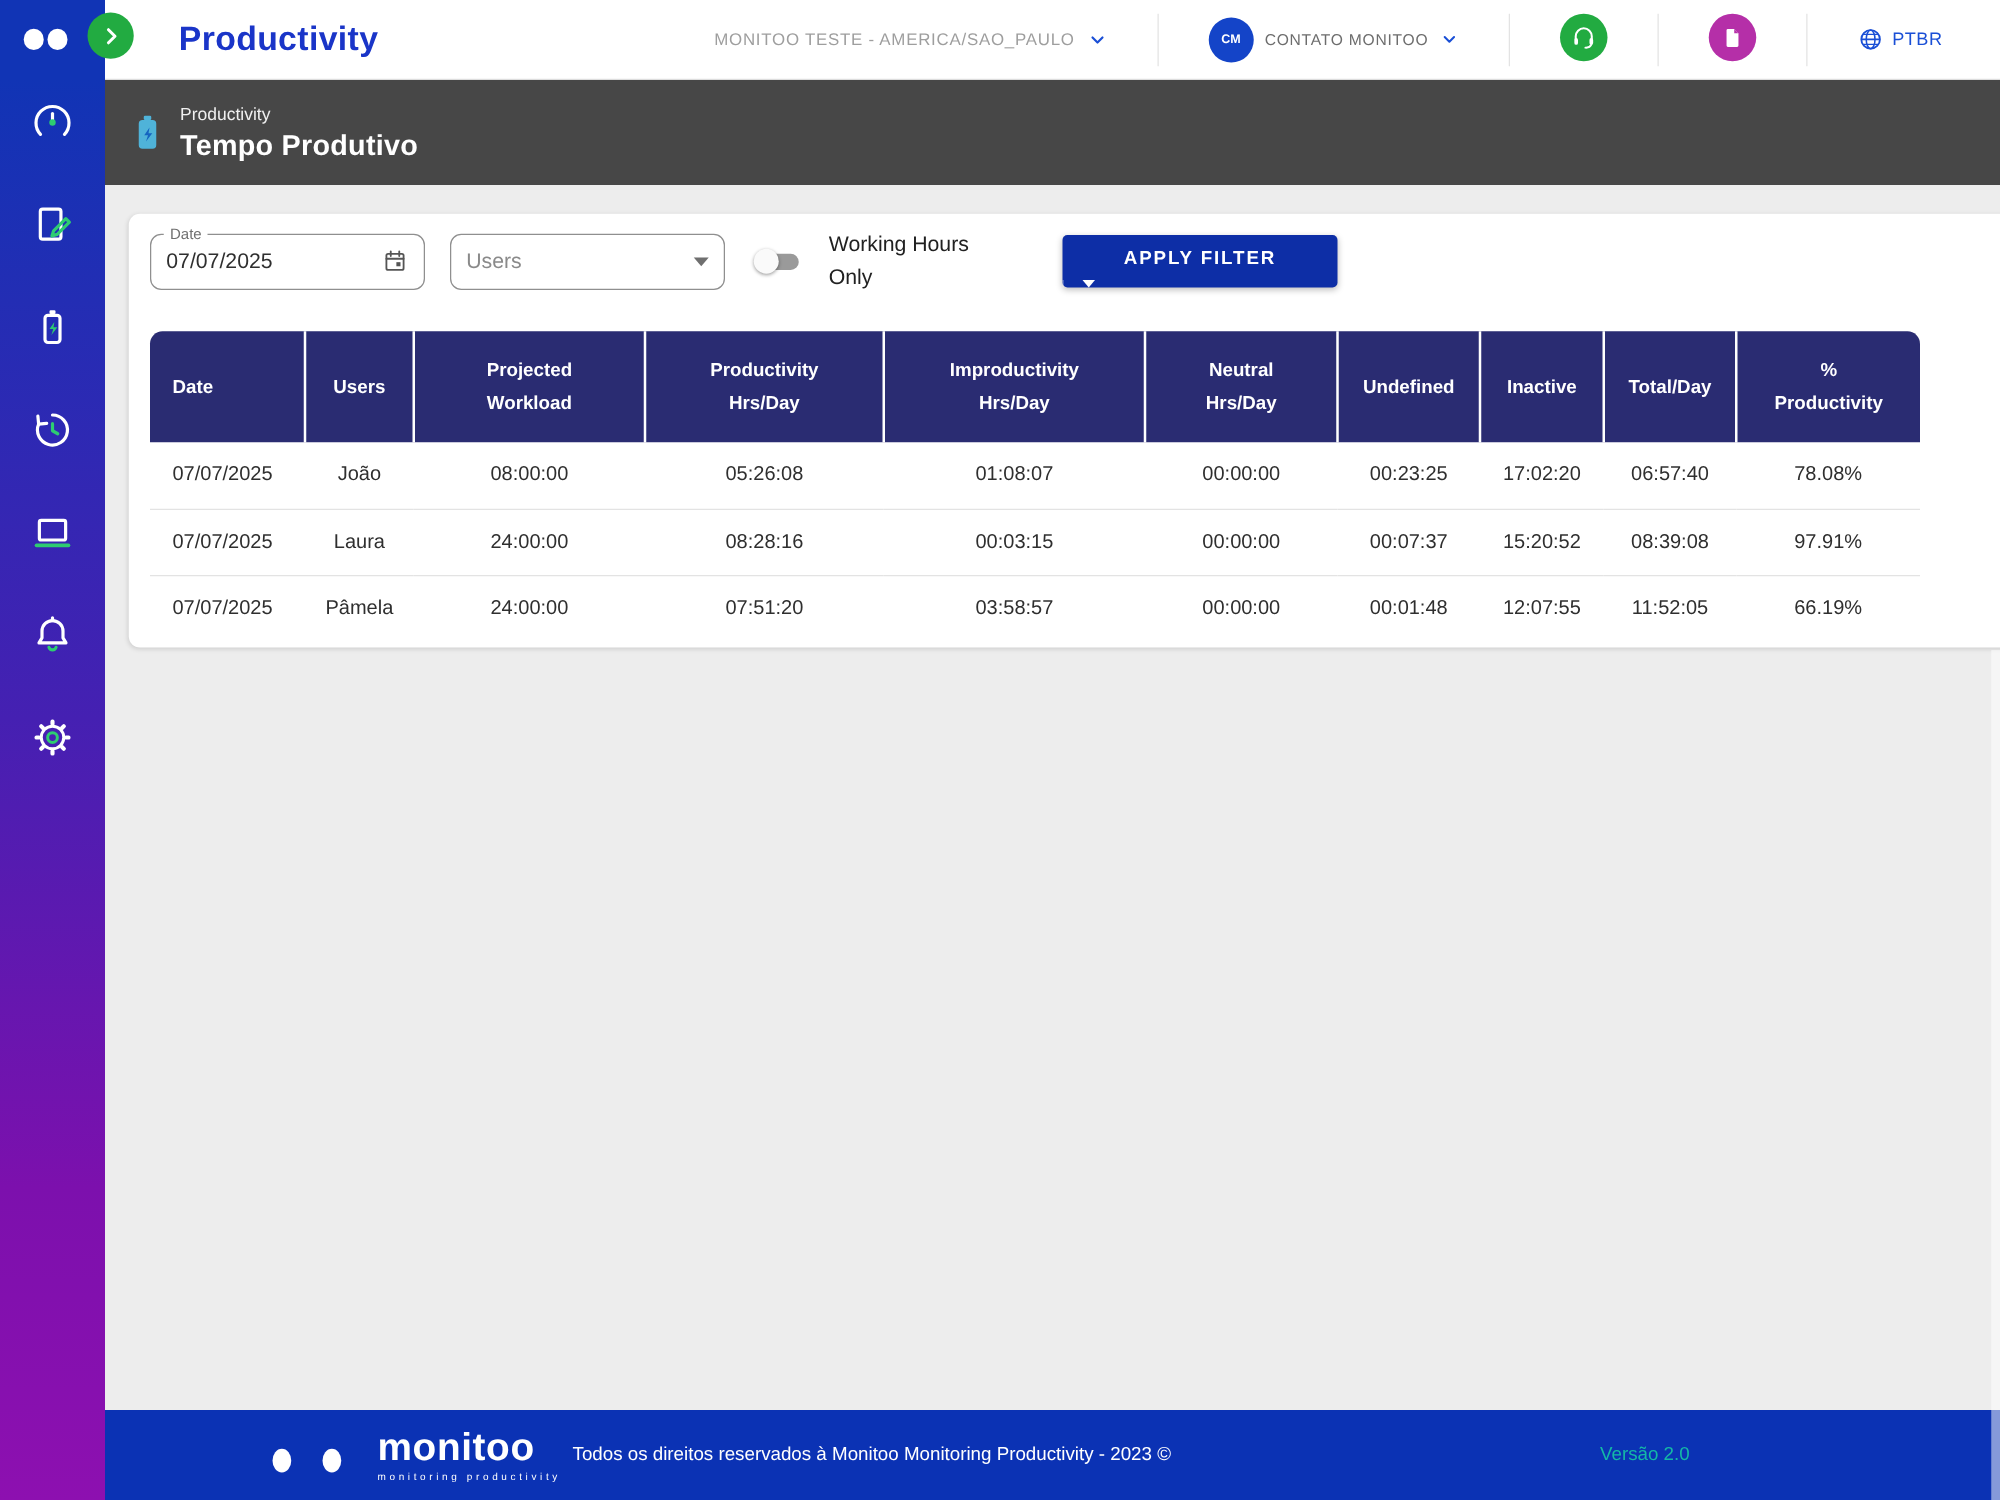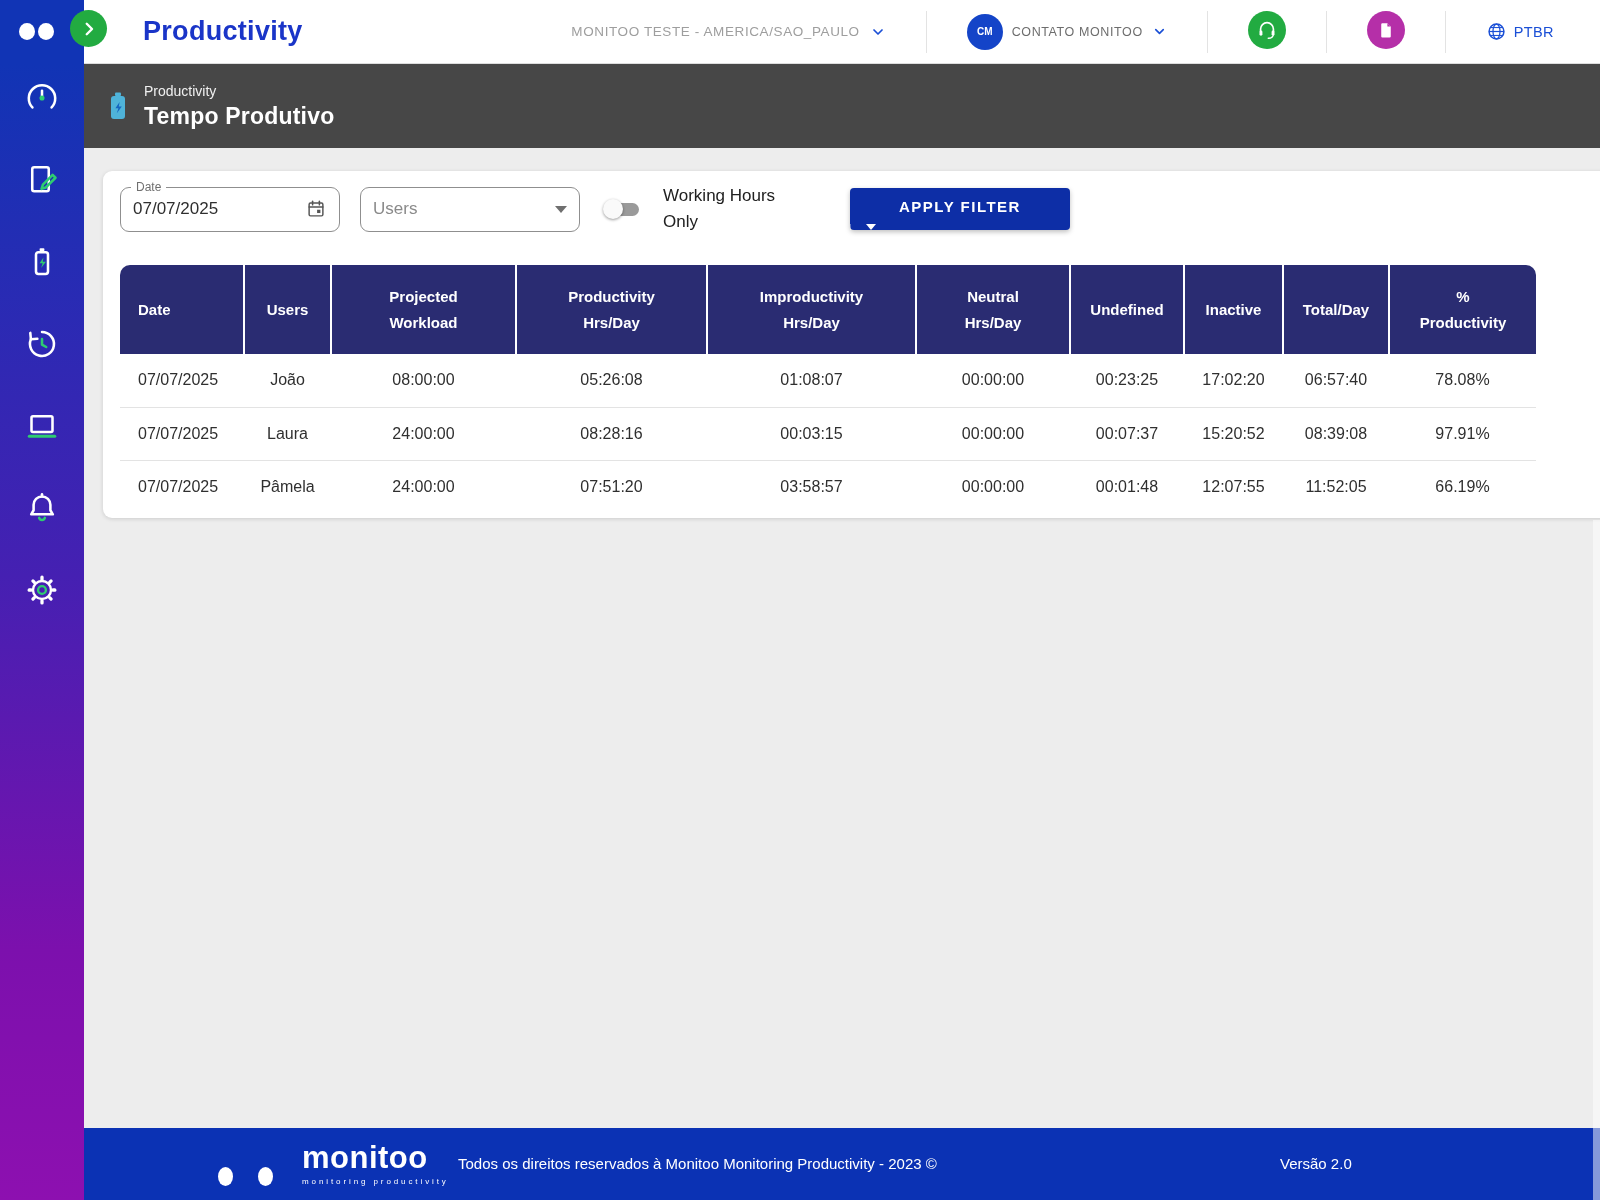--- a/index.html
+++ b/index.html
@@ -81,28 +81,28 @@
   th:last-child { border-right:none; }
   th:first-child { border-top-left-radius:10px; }
   th:last-child { border-top-right-radius:10px; }
   th.col-date { text-align:left; padding-left:18px; }
   td { height:53px; font-size:16px; color:#2f2f2f; text-align:center; vertical-align:middle; background:#fff; }
   td.col-date { text-align:left; padding-left:18px; }
   tbody tr + tr td { border-top:1px solid #e3e3e3; }
 
   
   .footer { position:absolute; left:84px; right:0; bottom:0; height:72px; background:#0b32b4; }
-  .f-logo { position:absolute; left:134px; top:14px; display:flex; align-items:flex-end;gap:20px; }
+  .f-logo { position:absolute; left:134px; top:14px; display:flex; align-items:center;gap:20px; }
   .f-dot { width:15px; height:19px; border-radius:50%; background:#fff; margin-top:9px; }
   .f-dot + .f-dot { margin-left:5px; }
   .f-word { margin-left:9px; }
   .f-wordmark { font-size:31px; font-weight:600; color:#fff; letter-spacing:.5px; line-height:1; }
   .f-tagline { font-size:8px; color:#fff; letter-spacing:2.9px; margin-top:4px; }
   .f-copy { position:absolute; left:374px; top:27px; font-size:15px; color:#fff; }
-  .f-version { position:absolute; left:1196px; top:27px; font-size:15px; color:#ffffff; }
+  .f-version { position:absolute; left:1196px; top:27px; font-size:15px; color:#14b8a6; }
 
   
   .scrollbar-track { position:absolute; right:0; top:520px; bottom:0; width:7px;
     background:rgba(255,255,255,.5); z-index:5; }
 </style>
 </head>
 <body>
 
 <div class="logo-square">
   <span class="logo-dot d1"></span>

